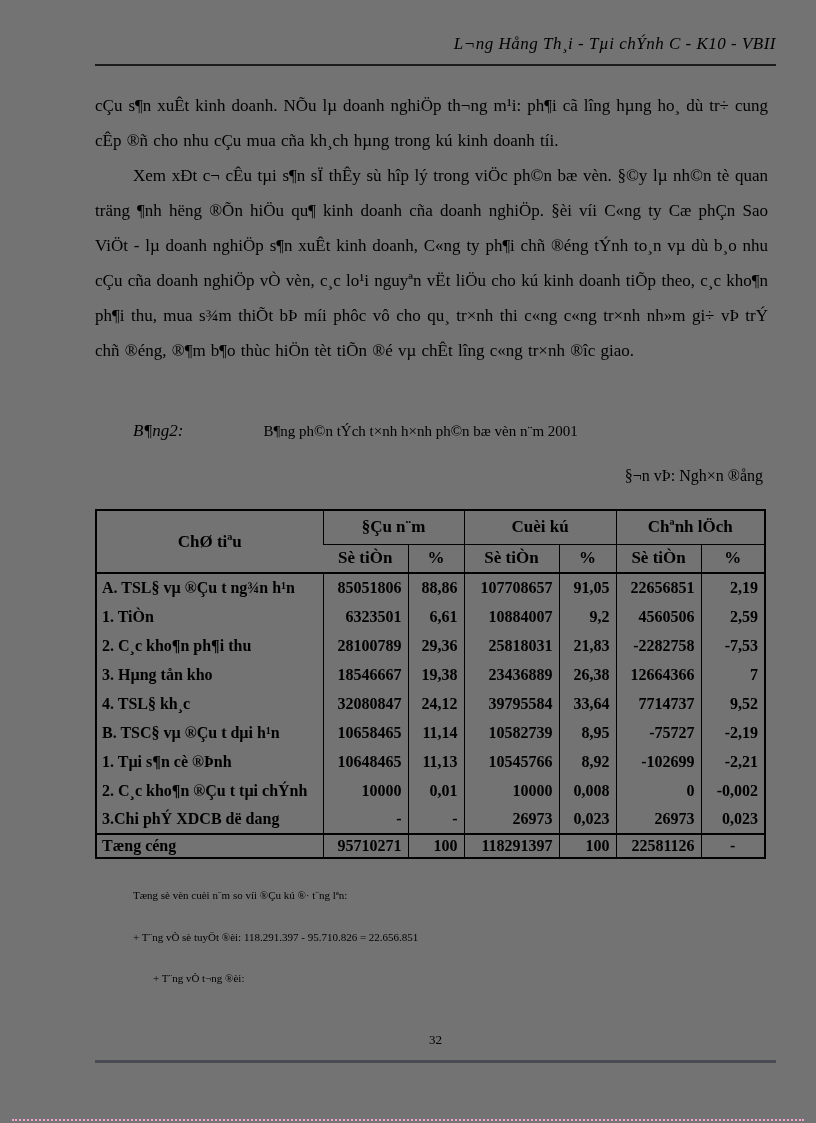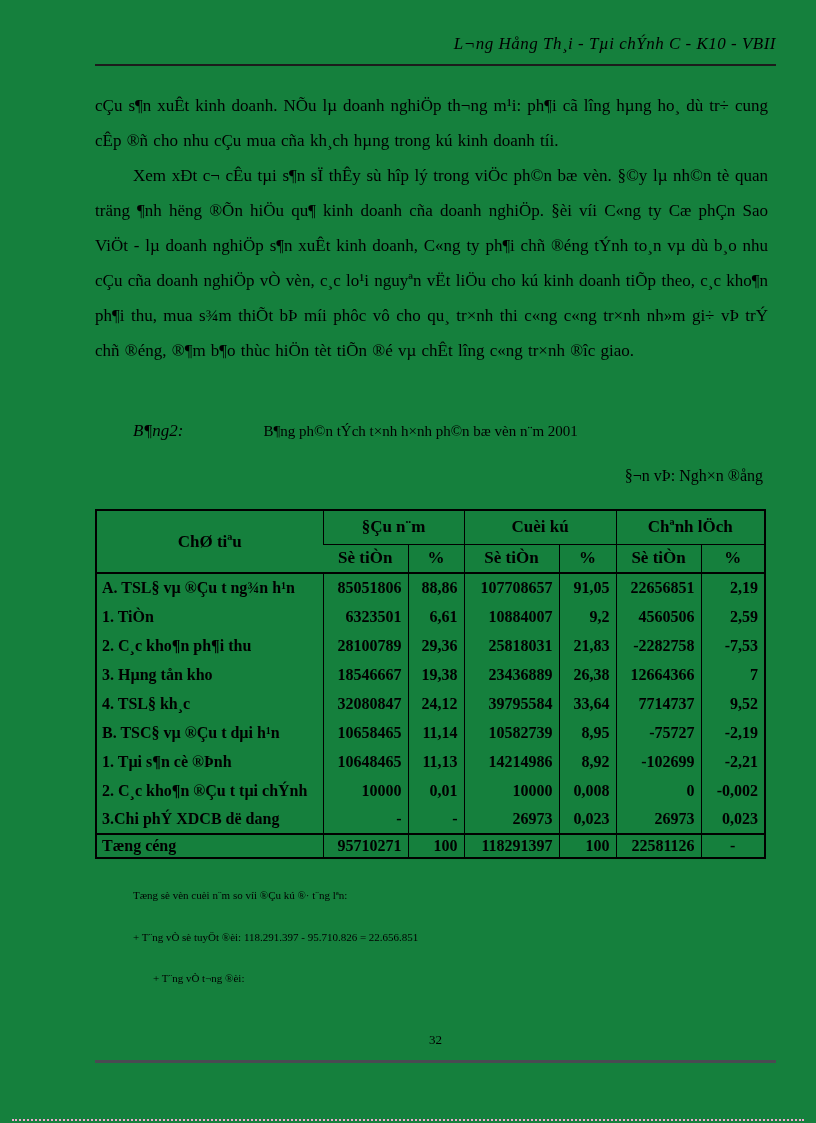--- a/index.html
+++ b/index.html
@@ -1,17 +1,17 @@
 <!DOCTYPE html>
 <html><head>
 <meta charset="utf-8">
 <style>
   html,body{margin:0;padding:0;background:#fff;}
   body{width:816px;height:1123px;position:relative;font-family:"Liberation Serif",serif;color:#000;}
-  .page{position:absolute;inset:0;background:#15803d;overflow:hidden;}
+  .page{position:absolute;inset:0;background:#737373;overflow:hidden;}
 
   .hdr{position:absolute;top:34px;left:95px;width:681px;text-align:right;
        font-style:italic;font-size:17px;letter-spacing:.5px;white-space:nowrap;}
   .hdr-rule{position:absolute;top:64px;left:95px;width:681px;height:2px;background:#1c1c1c;}
 
   .bodytext{position:absolute;left:95px;width:673px;margin:0;
             font-size:17px;line-height:35px;text-align:justify;word-spacing:1px;}
   .p1{top:88px;}
   .p2{top:158px;text-indent:38px;}
 
@@ -148,21 +148,21 @@
         <td class="num">11,14</td>
         <td class="num">10582739</td>
         <td class="num">8,95</td>
         <td class="num">-75727</td>
         <td class="num">-2,19</td>
       </tr>
       <tr>
         <td class="lbl">1. Tµi s¶n cè ®Þnh</td>
         <td class="num">10648465</td>
         <td class="num">11,13</td>
-        <td class="num">14214986</td>
+        <td class="num">10545766</td>
         <td class="num">8,92</td>
         <td class="num">-102699</td>
         <td class="num">-2,21</td>
       </tr>
       <tr>
         <td class="lbl">2. C¸c kho¶n ®Çu t tµi chÝnh</td>
         <td class="num">10000</td>
         <td class="num">0,01</td>
         <td class="num">10000</td>
         <td class="num">0,008</td>

